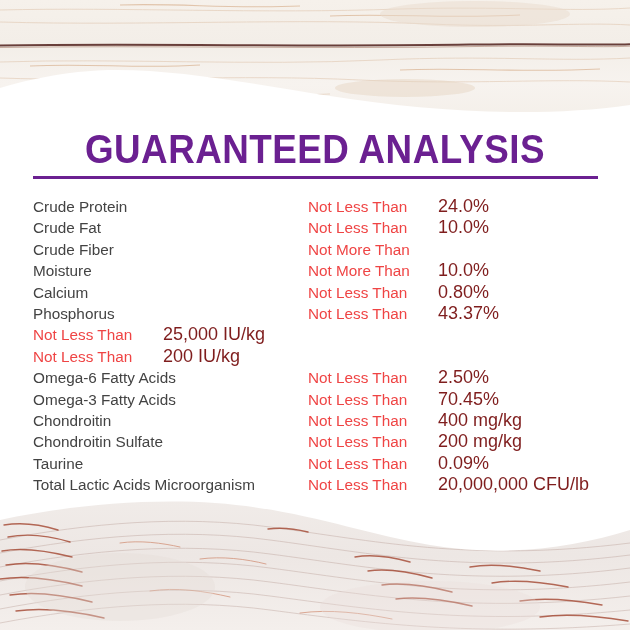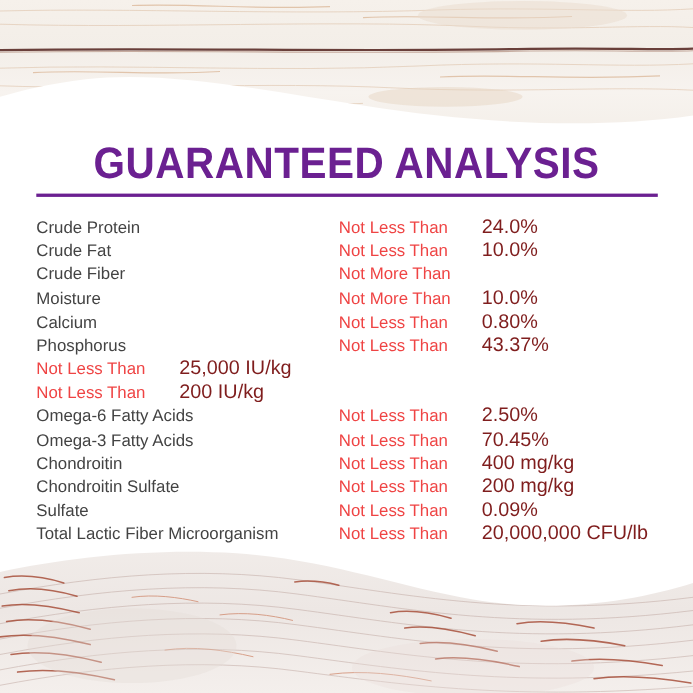--- a/index.html
+++ b/index.html
@@ -208,27 +208,27 @@
       <span class="c-val">400 mg/kg</span>
     </div>
 
     <div class="row">
       <span class="c-name">Chondroitin Sulfate</span>
       <span class="c-qual">Not Less Than</span>
       <span class="c-val">200 mg/kg</span>
     </div>
 
     <div class="row">
-      <span class="c-name">Sulfate</span>
+      <span class="c-name">Taurine</span>
       <span class="c-qual">Not Less Than</span>
       <span class="c-val">0.09%</span>
     </div>
 
     <div class="row">
-      <span class="c-name">Total Lactic Fiber Microorganism</span>
+      <span class="c-name">Total Lactic Acids Microorganism</span>
       <span class="c-qual">Not Less Than</span>
       <span class="c-val">20,000,000 CFU/lb</span>
     </div>
 
   </div>
 
   <div class="wood-band wood-bottom">
     <svg class="wood-svg" viewBox="0 0 630 135" preserveAspectRatio="none">
       <defs>
         <clipPath id="clipBot">

